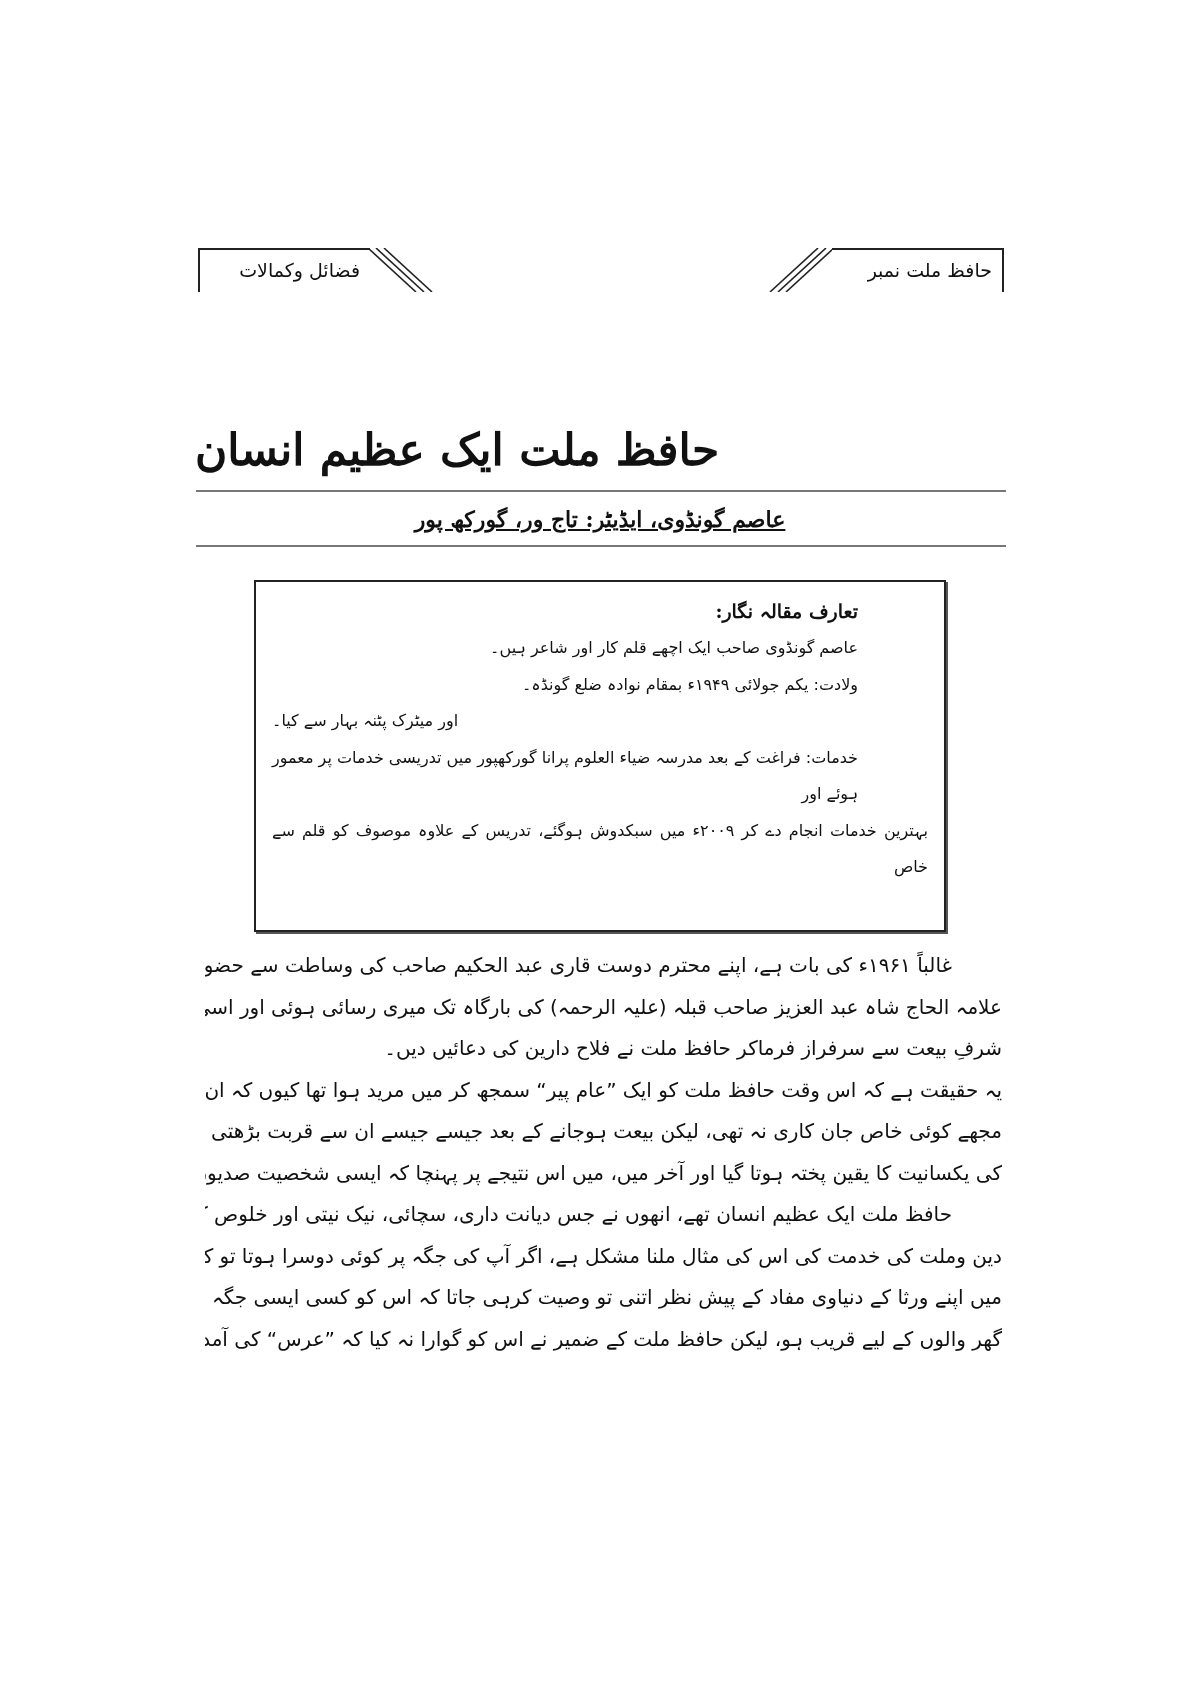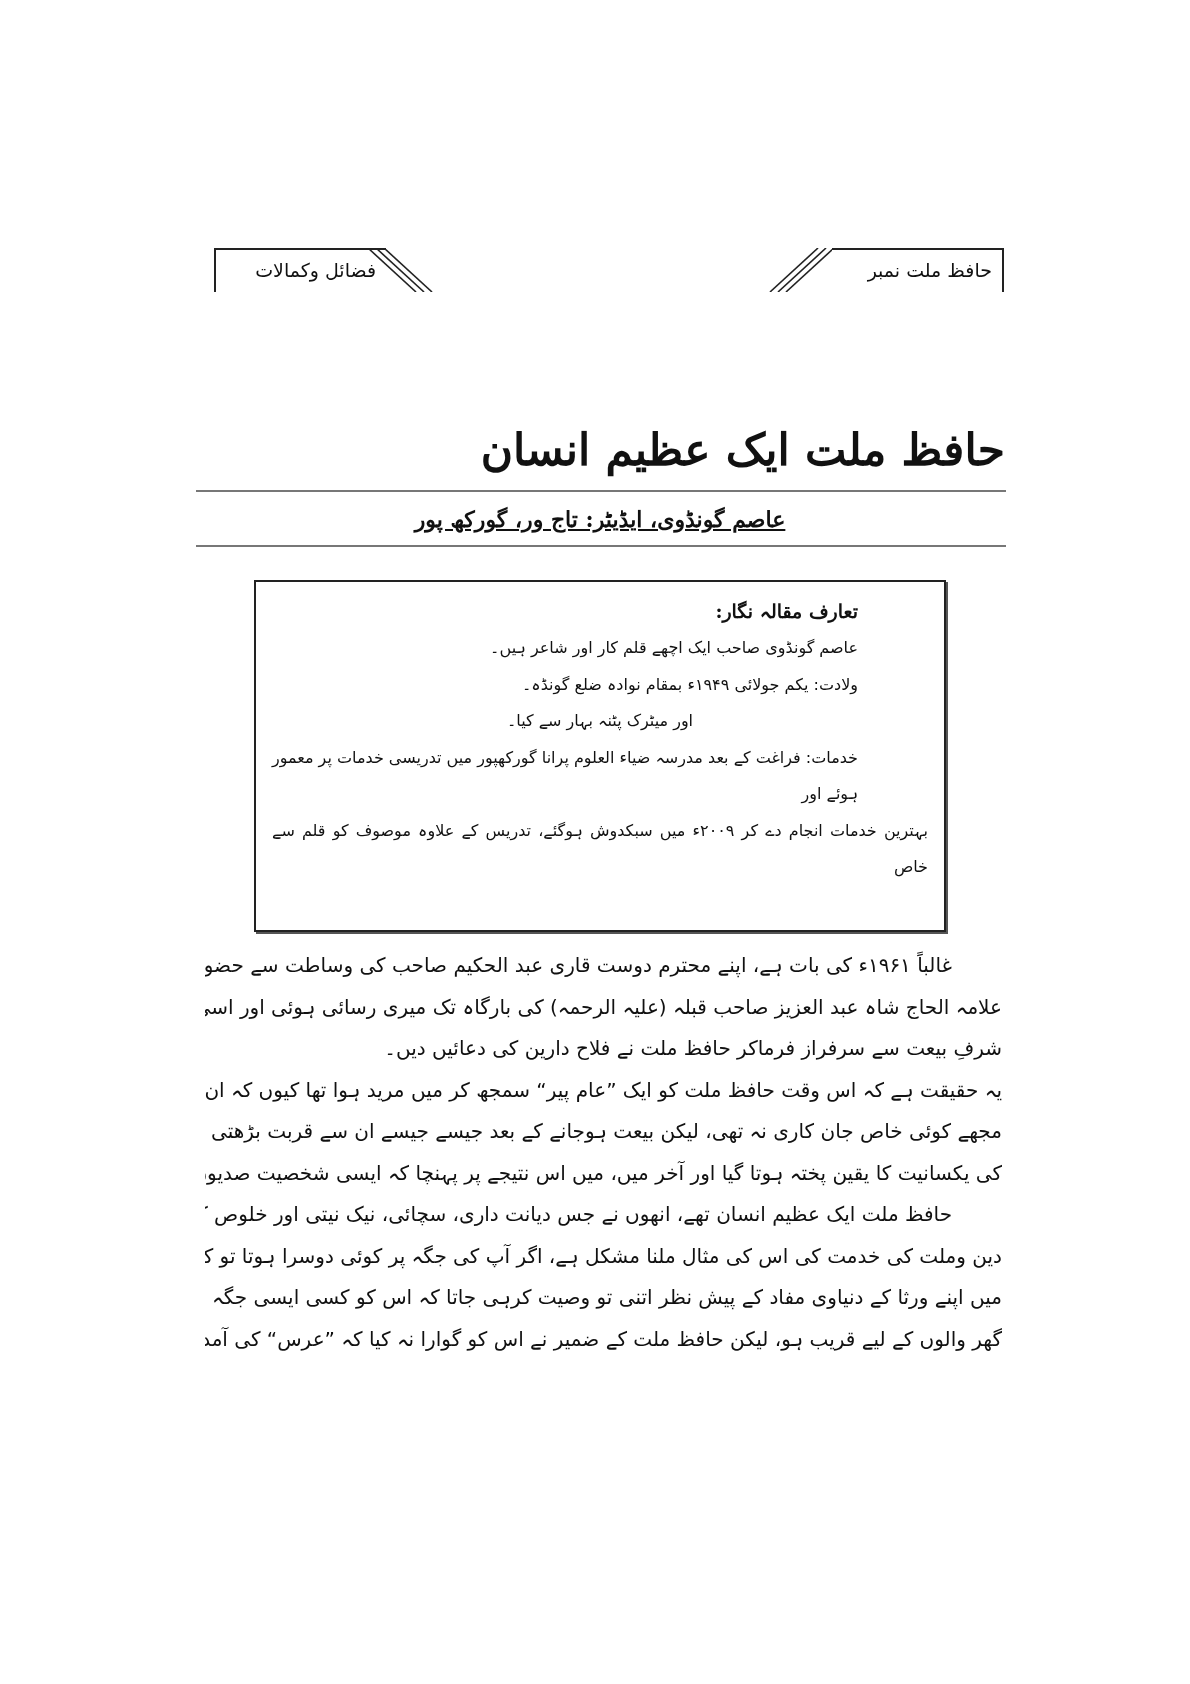--- a/index.html
+++ b/index.html
@@ -5,51 +5,51 @@
   html, body { margin: 0; padding: 0; background: #ffffff; }
   body { width: 1190px; height: 1684px; position: relative; overflow: hidden;
          font-family: "DejaVu Sans", sans-serif; color: #111; }
   .page { position: absolute; left: 0; top: 0; width: 1190px; height: 1684px; }
 
   
   .run-header { position: absolute; top: 248px; left: 198px; width: 806px; height: 44px; }
   .hbox { position: absolute; top: 0; height: 42px; border: 2px solid #222; border-bottom: none;
           direction: rtl; font-family: "DejaVu Sans", sans-serif; font-size: 19px;
           line-height: 40px; padding: 0 10px; background: #fff; }
-  .hbox-left { left: 0; width: 150px; border-right: none; text-align: right; margin-left: 16px; }
+  .hbox-left { left: 0; width: 150px; border-right: none; text-align: right; }
   .hbox-right { right: 0; width: 150px; border-left: none; }
   .hbox-left::after, .hbox-right::after { content: ""; position: absolute; bottom: 0; height: 2px; background: #222; }
   .slash { position: absolute; top: 0; width: 70px; height: 44px; overflow: hidden; }
   .slash svg { width: 70px; height: 44px; display: block; }
   .slash-left { left: 170px; }
   .slash-right { right: 170px; }
   .page-no { position: absolute; top: 0; left: 0; right: 0; 
              font-size: 16px; line-height: 42px; direction: rtl; font-family: "DejaVu Sans", sans-serif; }
 
   
-  .title { position: absolute; top: 420px; left: 195px; width: 810px; text-align: right;
+  .title { position: absolute; top: 420px; left: 195px; width: 810px; text-align: left;
            direction: rtl; font-family: "DejaVu Serif", serif; font-weight: bold;
            font-size: 44px; line-height: 60px; }
   .rule { position: absolute; left: 196px; width: 810px; height: 2px; background: #777; }
   .rule-1 { top: 490px; }
   .rule-2 { top: 545px; }
   .author { position: absolute; top: 495px; left: 195px; width: 810px; text-align: center;
             direction: rtl; font-family: "DejaVu Serif", serif; font-weight: bold;
             font-size: 22px; line-height: 48px; text-decoration: underline; }
 
   
   .intro-box { position: absolute; top: 580px; left: 254px; width: 692px; height: 352px;
                border: 2px solid #222; box-shadow: 2px 2px 0 #555; direction: rtl;
                padding: 10px 16px 0 16px; box-sizing: border-box; }
   .intro-heading { font-family: "DejaVu Serif", serif; font-weight: bold; font-size: 19px;
                    line-height: 38px; padding-right: 70px; }
   .intro-line { font-family: "DejaVu Sans", sans-serif; font-size: 16px; line-height: 36.5px;
                 text-align: justify; }
   .intro-line.indent { padding-right: 70px; }
-  .intro-line.last { text-align: center; }
+  .intro-line.last { text-align: left; }
 
   
   .body-text { position: absolute; top: 945px; left: 205px; width: 797px; direction: rtl;
                font-family: "DejaVu Sans", sans-serif; font-size: 20px; }
   .para { margin: 0; }
   .bline { line-height: 41.5px; text-align: justify; text-align-last: justify; white-space: nowrap; overflow: hidden; }
   .bline.end { text-align-last: right; }
   .bline.indent { padding-right: 50px; }
 </style>
 </head>

